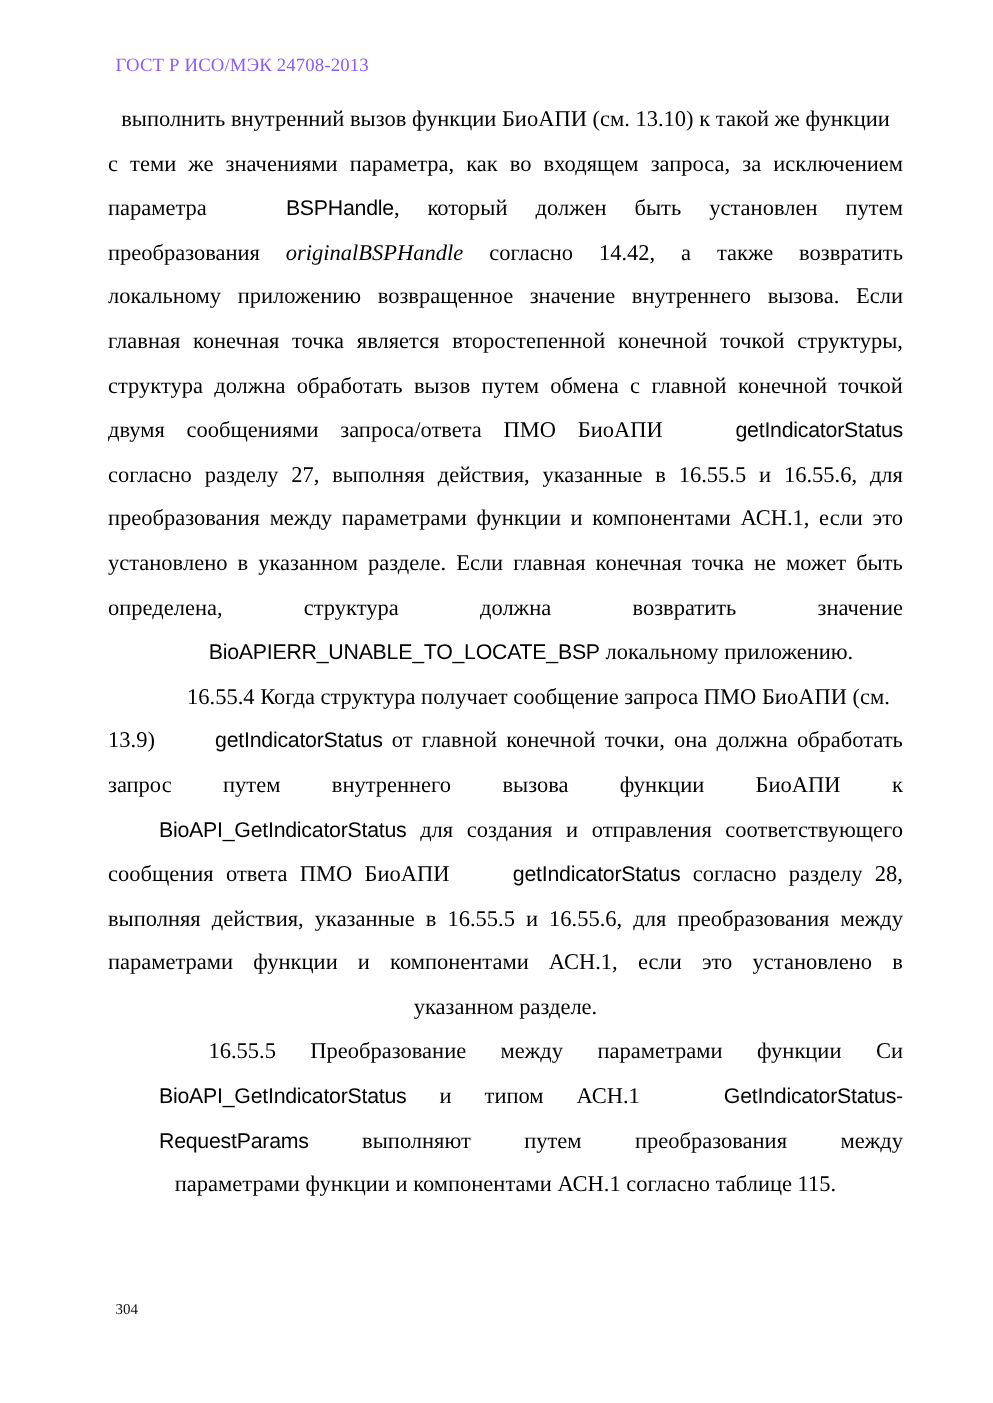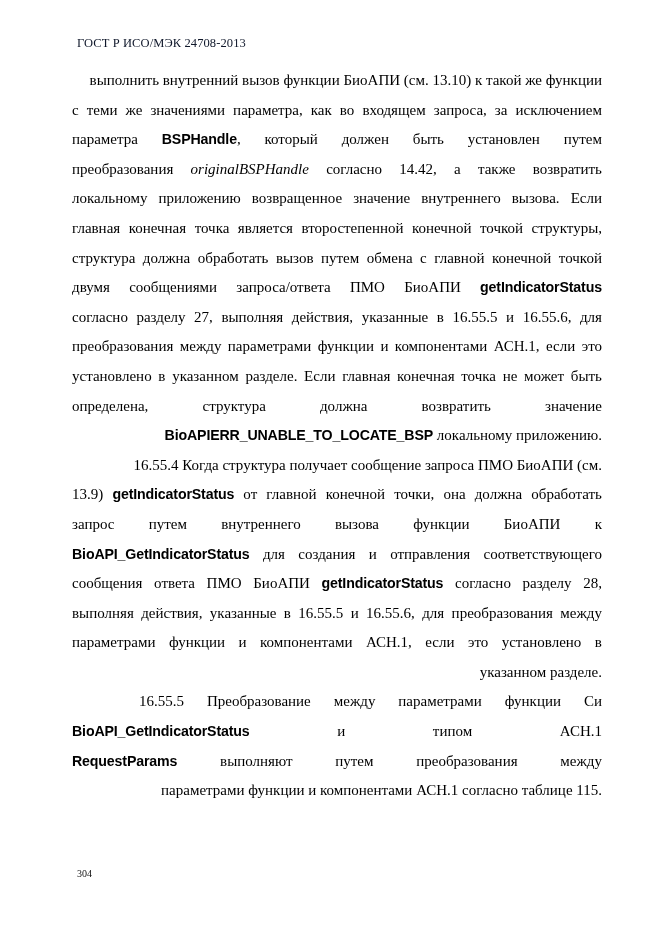--- a/index.html
+++ b/index.html
@@ -24,21 +24,21 @@
     background: #ffffff;
   }
 
   .header {
     position: absolute;
     left: 77px;
     top: 36px;
     font-family: "Liberation Serif", "DejaVu Serif", serif;
     font-size: 12.5px;
     letter-spacing: 0.1px;
-    color: #0f172a;
+    color: #8b5cf6;
     white-space: nowrap;
   }
 
   .body-block {
     position: absolute;
     left: 72px;
     top: 66px;
     width: 530px;
   }
 
@@ -49,21 +49,21 @@
     font-size: 15px;
     line-height: 29.6px;
     height: 29.6px;
     align-items: baseline;
     white-space: pre;
   }
   .ln.just {
     justify-content: space-between;
   }
   .ln.flush {
-    justify-content: flex-end;
+    justify-content: center;
   }
   .ln .w {
     white-space: pre;
   }
   .ln.flush .w + .w {
     margin-left: 0;
     font-family: Liberation Serif, serif;
   }
 
   .indent {
@@ -71,23 +71,24 @@
     width: 44px;
   }
 
   .ser { font-family: "Liberation Serif", "DejaVu Serif", serif; }
   .ital {
     font-family: Liberation Serif, serif;
     font-style: italic;
   }
   .mono-b {
     font-family: "Liberation Sans", "DejaVu Sans", sans-serif;
-    font-weight: bold;
+    font-weight: normal;
     font-size: 14.2px;
     letter-spacing: -0.15px;
+    margin-left: 34px;
   }
 
   .pagenum {
     position: absolute;
     left: 77px;
     top: 868px;
     font-size: 10px;
     font-family: "Liberation Serif", "DejaVu Serif", serif;
     color: #111111;
   }
@@ -319,20 +320,21 @@
       <span class="w ser">параметрами</span>
       <span class="w ser">функции</span>
       <span class="w ser">Си</span>
     </div>
 
     <div class="ln just">
       <span class="w mono-b">BioAPI_GetIndicatorStatus</span>
       <span class="w ser">и</span>
       <span class="w ser">типом</span>
       <span class="w ser">АСН.1</span>
+      <span class="w mono-b">GetIndicatorStatus-</span>
     </div>
 
     <div class="ln just">
       <span class="w mono-b">RequestParams</span>
       <span class="w ser">выполняют</span>
       <span class="w ser">путем</span>
       <span class="w ser">преобразования</span>
       <span class="w ser">между</span>
     </div>
 

